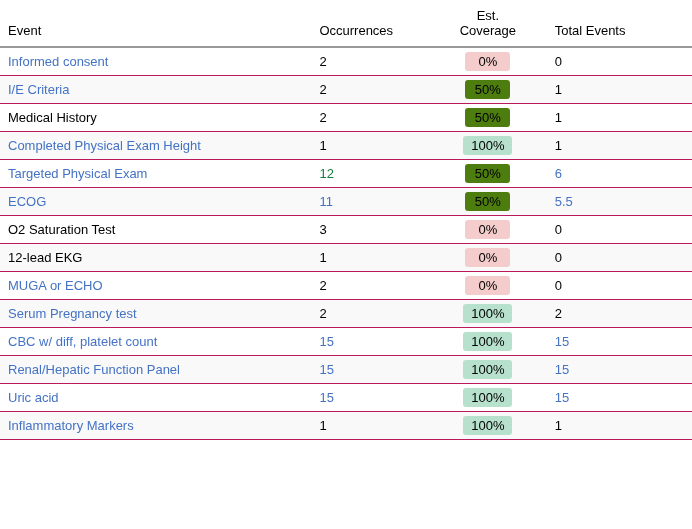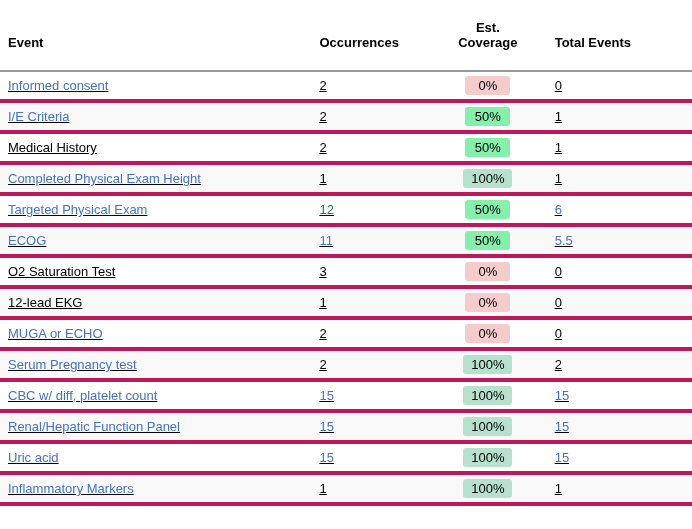--- a/index.html
+++ b/index.html
@@ -23,35 +23,34 @@
     table {
       width: 100%;
       border-collapse: collapse;
     }
 
     thead tr {
       border-bottom: 2px solid #999;
     }
 
     thead th {
-      padding: 20px 8px;
+      padding: 8px 8px;
       text-align: left;
-      font-weight: bold;
+      font-weight: normal;
       color: #000;
       vertical-align: bottom;
       margin-top: 20px;
     }
 
     thead th.est-coverage {
       text-align: center;
     }
 
     tbody tr {
-      border-bottom: 4px solid #be185d;
-      text-decoration: underline;
+      border-bottom: 1px solid #be185d;
     }
 
     tbody tr:nth-child(even) {
       background-color: #f9f9f9;
     }
 
     tbody td {
       padding: 4px 8px;
       color: #333;
     }
@@ -68,21 +67,21 @@
       min-width: 45px;
       text-align: center;
     }
 
     .coverage-red {
       background-color: #F4CCCC;
       color: #000;
     }
 
     .coverage-yellow {
-      background-color: #86efac;
+      background-color: #4d7c0f;
       color: #000;
     }
 
     .coverage-green {
       background-color: #B7E1CD;
       color: #000;
     }
   </style>
 </head>
 <body>

